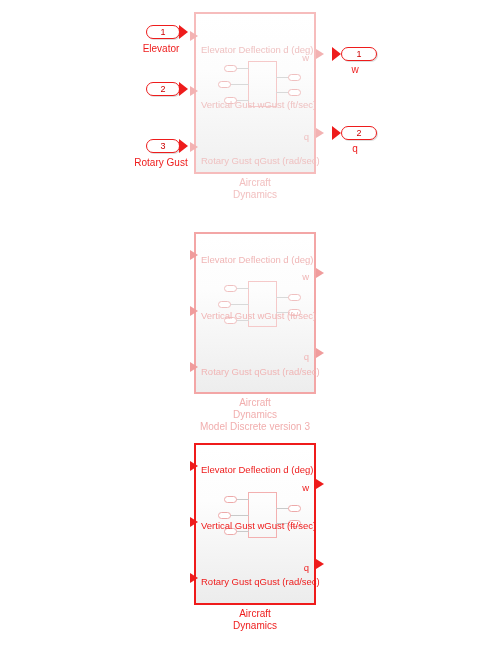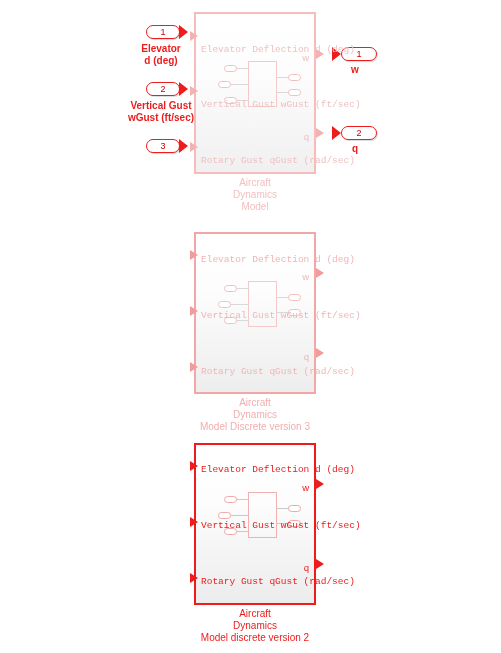--- a/index.html
+++ b/index.html
@@ -40,21 +40,20 @@
   .sys-block.solid {
     border-color: #ef1b1b;
   }
 
   
   .in-label {
     position: absolute;
     font-size: 9.5px;
     white-space: nowrap;
     line-height: 1;
-    font-family: Liberation Mono, monospace;
   }
   .out-label {
     position: absolute;
     font-size: 9.5px;
     white-space: nowrap;
     line-height: 1;
     text-align: right;
   }
   .lv-faded1 { color: #efc2c2; }
   .lv-faded2 { color: #f0b6b6; }
@@ -145,51 +144,46 @@
     border-bottom: 7px solid transparent;
     border-left: 9px solid #ee1c1c;
   }
   .port-caption {
     position: absolute;
     text-align: center;
     font-size: 10px;
     line-height: 12.2px;
     color: #ee1c1c;
     white-space: nowrap;
-    font-weight: bold;
   }
 </style>
 </head>
 <body>
 
 <div id="canvas">
 
   <div class="port" style="left:146px; top:25px; width:46px;">
     <div class="pill" style="width:34px;">1</div>
     <div class="head-right" style="left:33px;"></div>
   </div>
   <div class="port-caption" style="left:106px; top:43px; width:110px;">
     <div>Elevator</div>
-    <div>d (deg)</div>
   </div>
 
   <div class="port" style="left:146px; top:82px; width:46px;">
     <div class="pill" style="width:34px;">2</div>
     <div class="head-right" style="left:33px;"></div>
   </div>
-  <div class="port-caption" style="left:106px; top:100px; width:110px;">
-    <div>Vertical Gust</div>
-    <div>wGust (ft/sec)</div>
-  </div>
 
   <div class="port" style="left:146px; top:139px; width:46px;">
     <div class="pill" style="width:34px;">3</div>
     <div class="head-right" style="left:33px;"></div>
   </div>
   <div class="port-caption" style="left:100px; top:157px; width:122px;">
+    <div>Rotary Gust</div>
   </div>
 
   <div class="port" style="left:333px; top:47px; width:44px;">
     <div class="head-left"></div>
     <div class="pill" style="left:8px; width:36px;">1</div>
   </div>
   <div class="port-caption" style="left:325px; top:64px; width:60px;">w</div>
 
   <div class="port" style="left:333px; top:126px; width:44px;">
     <div class="head-left"></div>
@@ -223,21 +217,20 @@
 
   <div class="edge-arrow a-faded1" style="left:190px; top:31px;"></div>
   <div class="edge-arrow a-faded1" style="left:190px; top:86px;"></div>
   <div class="edge-arrow a-faded1" style="left:190px; top:142px;"></div>
   <div class="edge-arrow a-faded1" style="left:316px; top:49px;"></div>
   <div class="edge-arrow a-faded1" style="left:316px; top:128px;"></div>
 
   <div class="caption cap-faded1" style="left:175px; top:177px; width:160px;">
     <div>Aircraft</div>
     <div>Dynamics</div>
-    <div>Model</div>
   </div>
 
   <div class="sys-block faded-2" style="left:194px; top:232px; width:122px; height:162px;">
 
     <div class="mask-icon" style="left:28px; top:47px; width:72px; height:46px;">
       <div class="mi-rect" style="left:24px; top:0px; width:29px; height:46px;"></div>
       <div class="mi-line" style="left:12px; top:7px; width:13px;"></div>
       <div class="mi-pill" style="left:0px; top:4px; width:13px;"></div>
       <div class="mi-line" style="left:6px; top:23px; width:19px;"></div>
       <div class="mi-pill" style="left:-6px; top:20px; width:13px;"></div>
@@ -291,16 +284,15 @@
     <div class="out-label lv-solid" style="right:5px; top:118px;">q</div>
   </div>
   <div class="edge-arrow" style="left:190px; top:461px;"></div>
   <div class="edge-arrow" style="left:190px; top:517px;"></div>
   <div class="edge-arrow" style="left:190px; top:573px;"></div>
   <div class="edge-arrow" style="left:316px; top:479px;"></div>
   <div class="edge-arrow" style="left:316px; top:559px;"></div>
   <div class="caption cap-solid" style="left:175px; top:608px; width:160px;">
     <div>Aircraft</div>
     <div>Dynamics</div>
-    <div>Model discrete version 2</div>
   </div>
 
 </div>
 
 </body></html>

